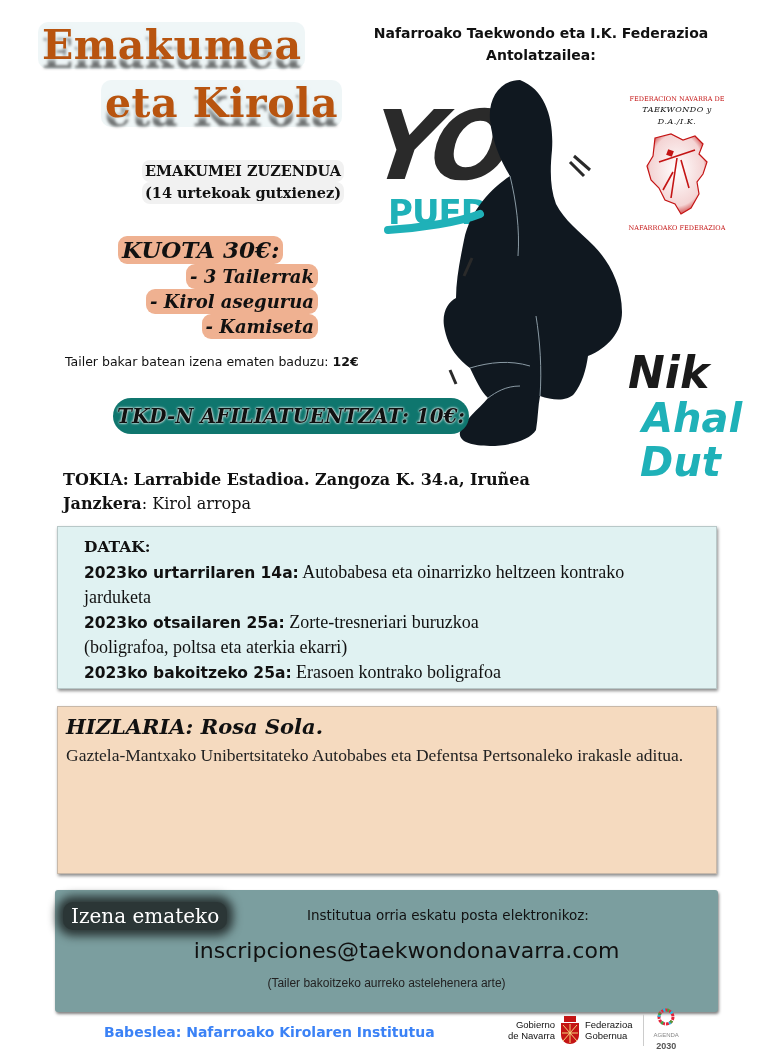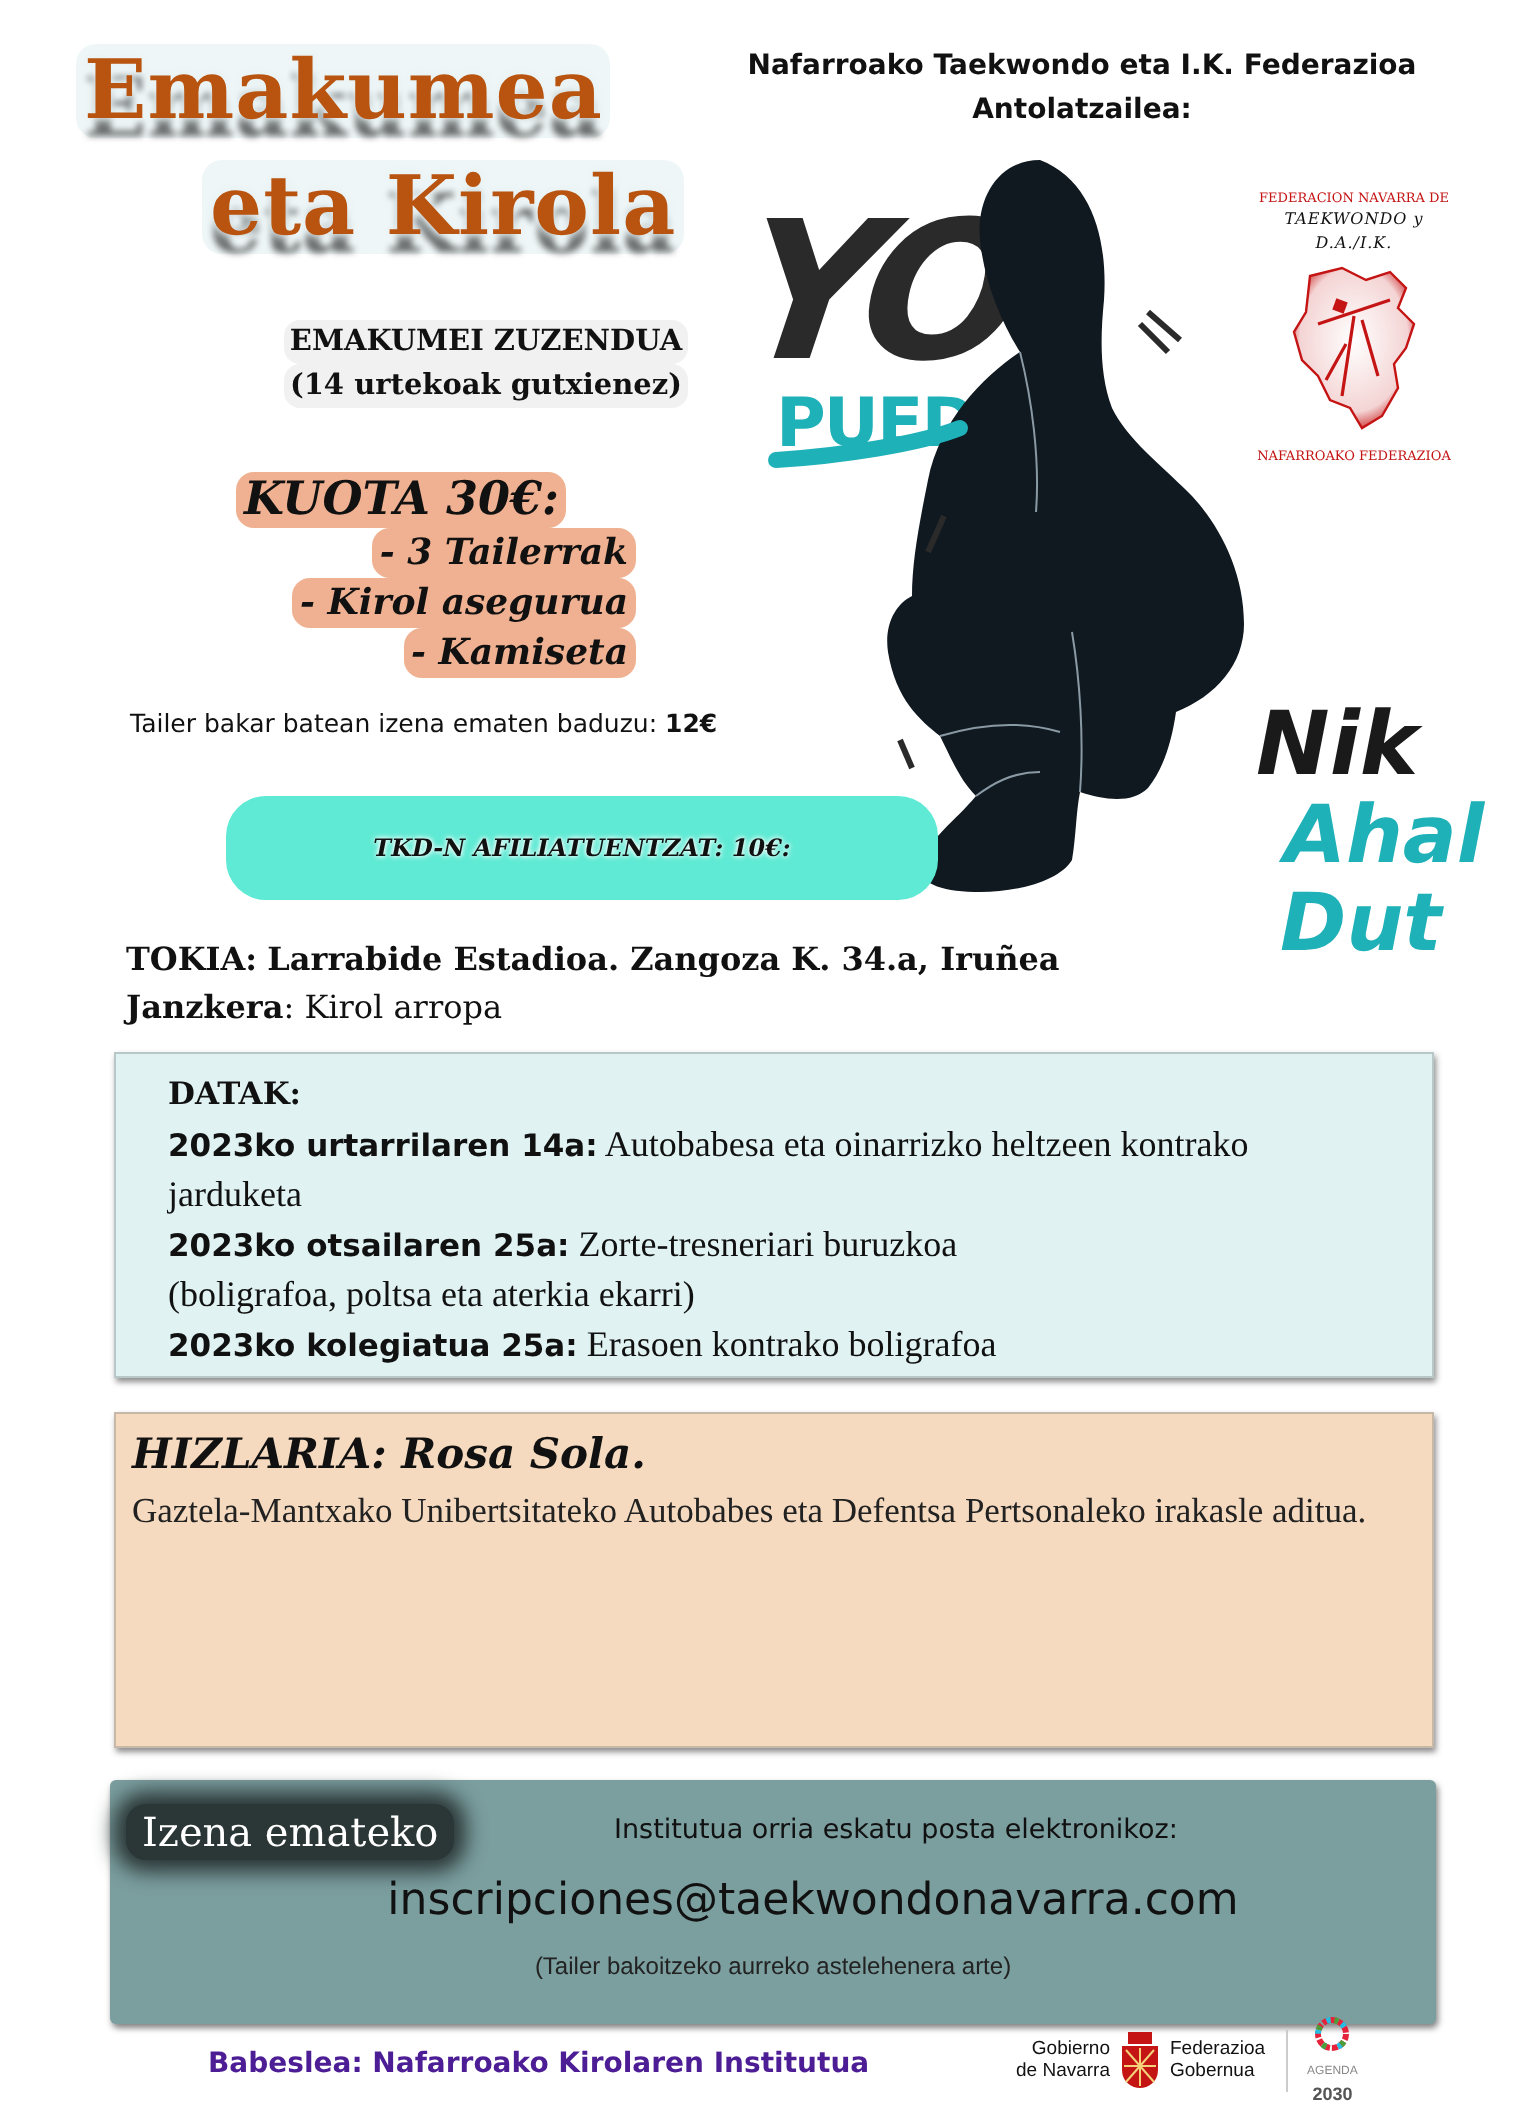--- a/index.html
+++ b/index.html
@@ -35,23 +35,23 @@
   .kuota { left: 118px; top: 236px; width: 200px; text-align: right;
     font-family: "DejaVu Serif", serif; font-weight: bold; font-style: italic; }
   .kuota .k-title { font-size: 23px; line-height: 28px; text-align: left; }
   .kuota .k-item { font-size: 18px; line-height: 25px; }
   .kuota span { background: #efb191; border-radius: 9px; padding: 0 4px; display: inline-block; }
 
   .single { left: 65px; top: 354px; font-family: "DejaVu Sans", sans-serif; font-size: 12.5px; color: #111; }
   .single b { font-weight: bold; }
 
   
-  .tkd { left: 113px; top: 398px; width: 356px; height: 52px; background: #5eead4;
+  .tkd { left: 113px; top: 398px; width: 356px; height: 36px; background: #0f766e;
     border-radius: 20px; display: flex; align-items: center; justify-content: center;
-    font-family: "DejaVu Serif", serif; font-weight: bold; font-style: italic; font-size: 12px; color: #111;
+    font-family: "DejaVu Serif", serif; font-weight: bold; font-style: italic; font-size: 20px; color: #111;
     text-shadow: 0 0 2px #fff, 0 0 3px #fff; }
 
   
   .graphic { left: 360px; top: 80px; width: 270px; height: 400px; }
   .yo { position: absolute; left: 12px; top: 10px; font-family: "DejaVu Sans", sans-serif; font-weight: bold;
     font-style: italic; font-size: 96px; color: #2a2a2a; letter-spacing: -6px; transform: skewX(-8deg); }
   .puedo { position: absolute; left: 28px; top: 112px; font-family: "DejaVu Sans", sans-serif; font-weight: bold;
     font-size: 34px; color: #1fb1b8; letter-spacing: -1px; }
 
   
@@ -82,21 +82,21 @@
     border-radius: 3px; box-shadow: 1px 2px 3px rgba(0,0,0,0.5); }
   .reg-label { position: absolute; left: 8px; top: 12px; font-family: "DejaVu Serif", serif; font-size: 20px; color: #fff;
     background: #2b3636; padding: 2px 8px; border-radius: 10px; box-shadow: 0 0 10px 6px #2b3636; }
   .reg-ask { position: absolute; left: 252px; top: 17px; font-family: "DejaVu Sans", sans-serif; font-size: 13.5px; color: #111; }
   .reg-email { position: absolute; left: 0; width: 100%; top: 48px; text-align: center;
     font-family: "DejaVu Sans", sans-serif; font-size: 22px; color: #111; text-decoration: none; padding-left: 40px; }
   .reg-note { position: absolute; left: 0; width: 100%; top: 86px; text-align: center;
     font-family: "Liberation Sans", sans-serif; font-size: 12px; color: #222; }
 
   
-  .sponsor { left: 104px; top: 1024px; font-family: "DejaVu Sans", sans-serif; font-weight: bold; font-size: 14px; color: #4c1d95; }
+  .sponsor { left: 104px; top: 1024px; font-family: "DejaVu Sans", sans-serif; font-weight: bold; font-size: 14px; color: #3b82f6; }
   .gov { left: 508px; top: 1012px; height: 36px; display: flex; align-items: center; gap: 4px;
     font-family: "Liberation Sans", sans-serif; font-size: 9.5px; line-height: 11px; color: #111; }
   .gov .g-left { text-align: right; }
   .gov .divider { width: 1px; height: 32px; background: #ccc; margin: 0 6px; }
   .agenda { text-align: center; font-size: 6px; color: #888; }
   .agenda .yr { font-size: 9px; font-weight: bold; color: #555; }
 </style>
 </head>
 <body>
 
@@ -182,21 +182,21 @@
 
 <div class="abs tokia">
   <div><b>TOKIA:</b> <b>Larrabide Estadioa. Zangoza K. 34.a, Iruñea</b></div>
   <div><b>Janzkera</b><span>: Kirol arropa</span></div>
 </div>
 
 <div class="abs datak">
   <div class="dhead">DATAK:</div>
   <div><b>2023ko urtarrilaren 14a:</b> <span>Autobabesa eta oinarrizko heltzeen kontrako jarduketa</span></div>
   <div style="width:470px;"><b>2023ko otsailaren 25a:</b> <span>Zorte-tresneriari buruzkoa (boligrafoa, poltsa eta aterkia ekarri)</span></div>
-  <div><b>2023ko kolegiatua 25a:</b> <span>Erasoen kontrako boligrafoa</span></div>
+  <div><b>2023ko bakoitzeko 25a:</b> <span>Erasoen kontrako boligrafoa</span></div>
 </div>
 
 <div class="abs hiz">
   <div class="h-title">HIZLARIA: Rosa Sola.</div>
   <div>Gaztela-Mantxako Unibertsitateko Autobabes eta Defentsa Pertsonaleko irakasle aditua.</div>
 </div>
 
 <div class="abs reg">
   <span class="reg-label">Izena emateko</span>
   <span class="reg-ask">Institutua orria eskatu posta elektronikoz:</span>

